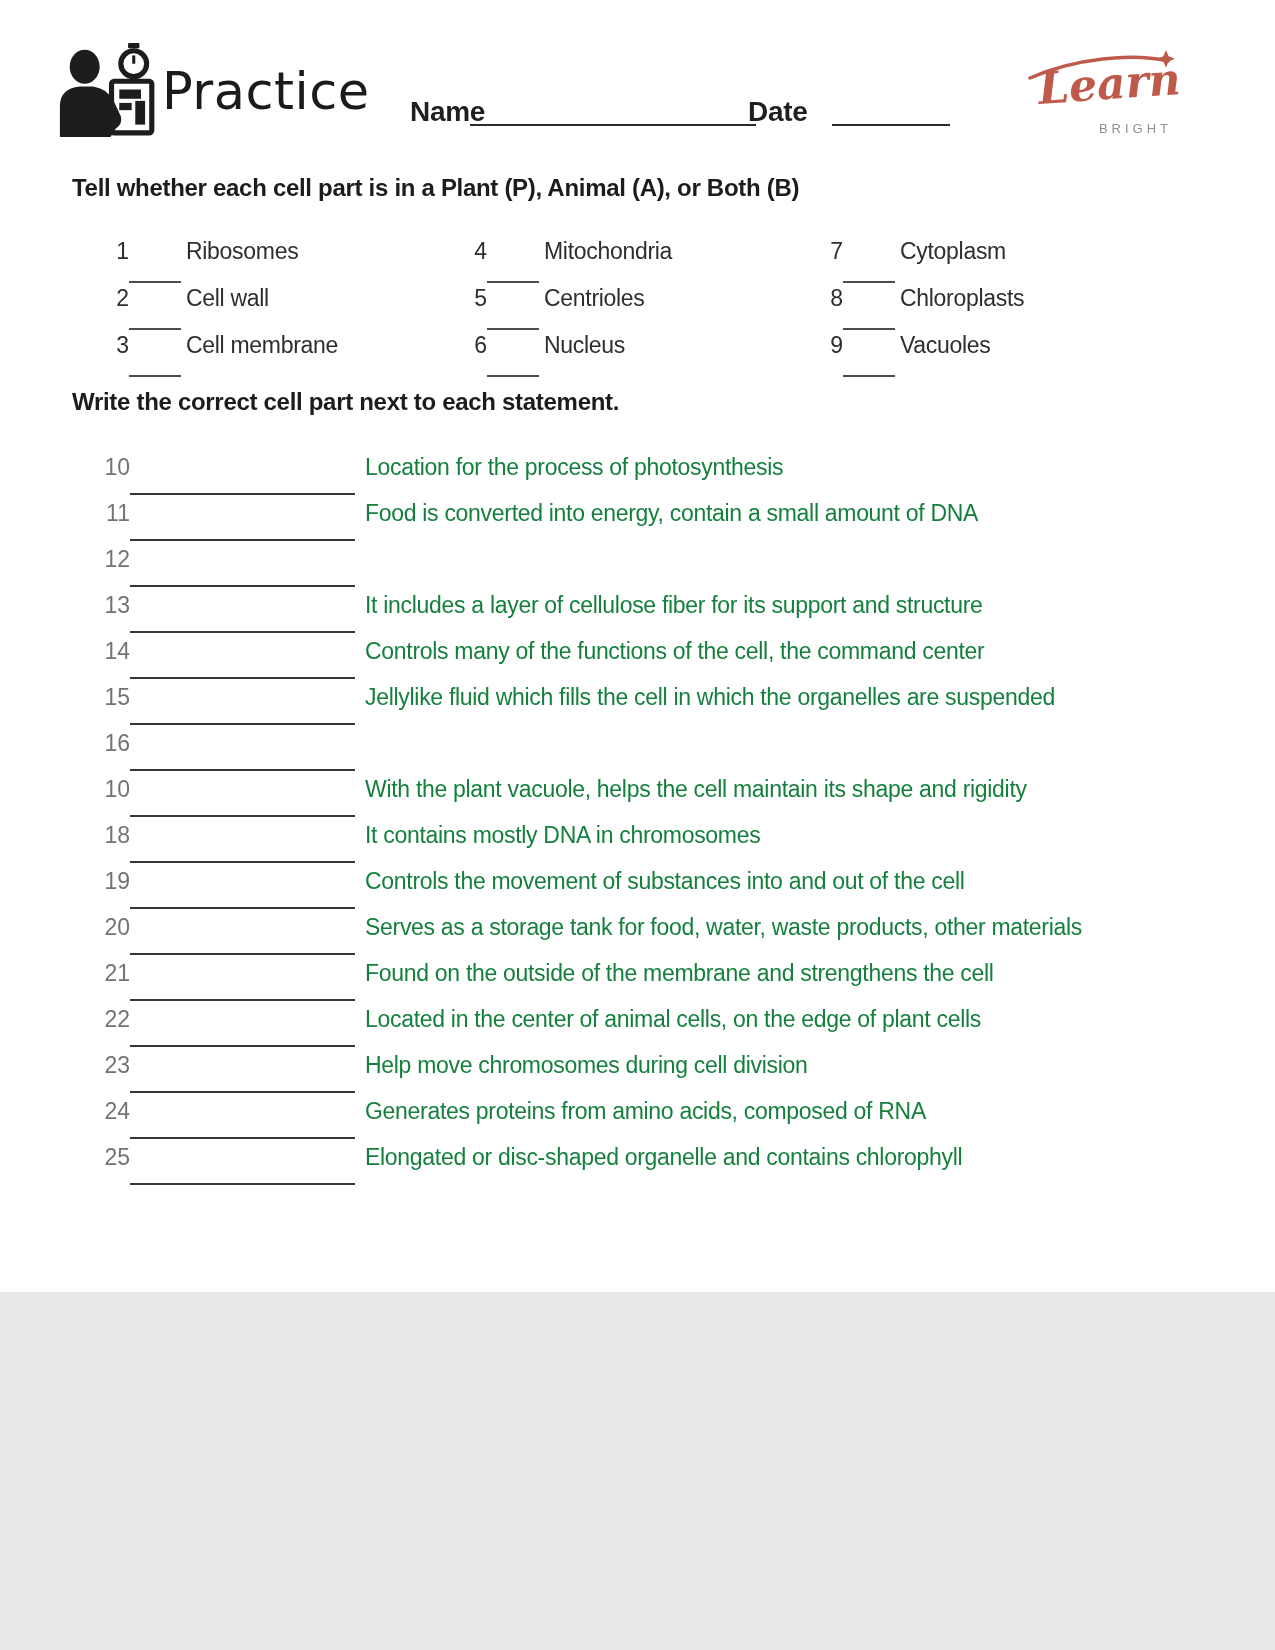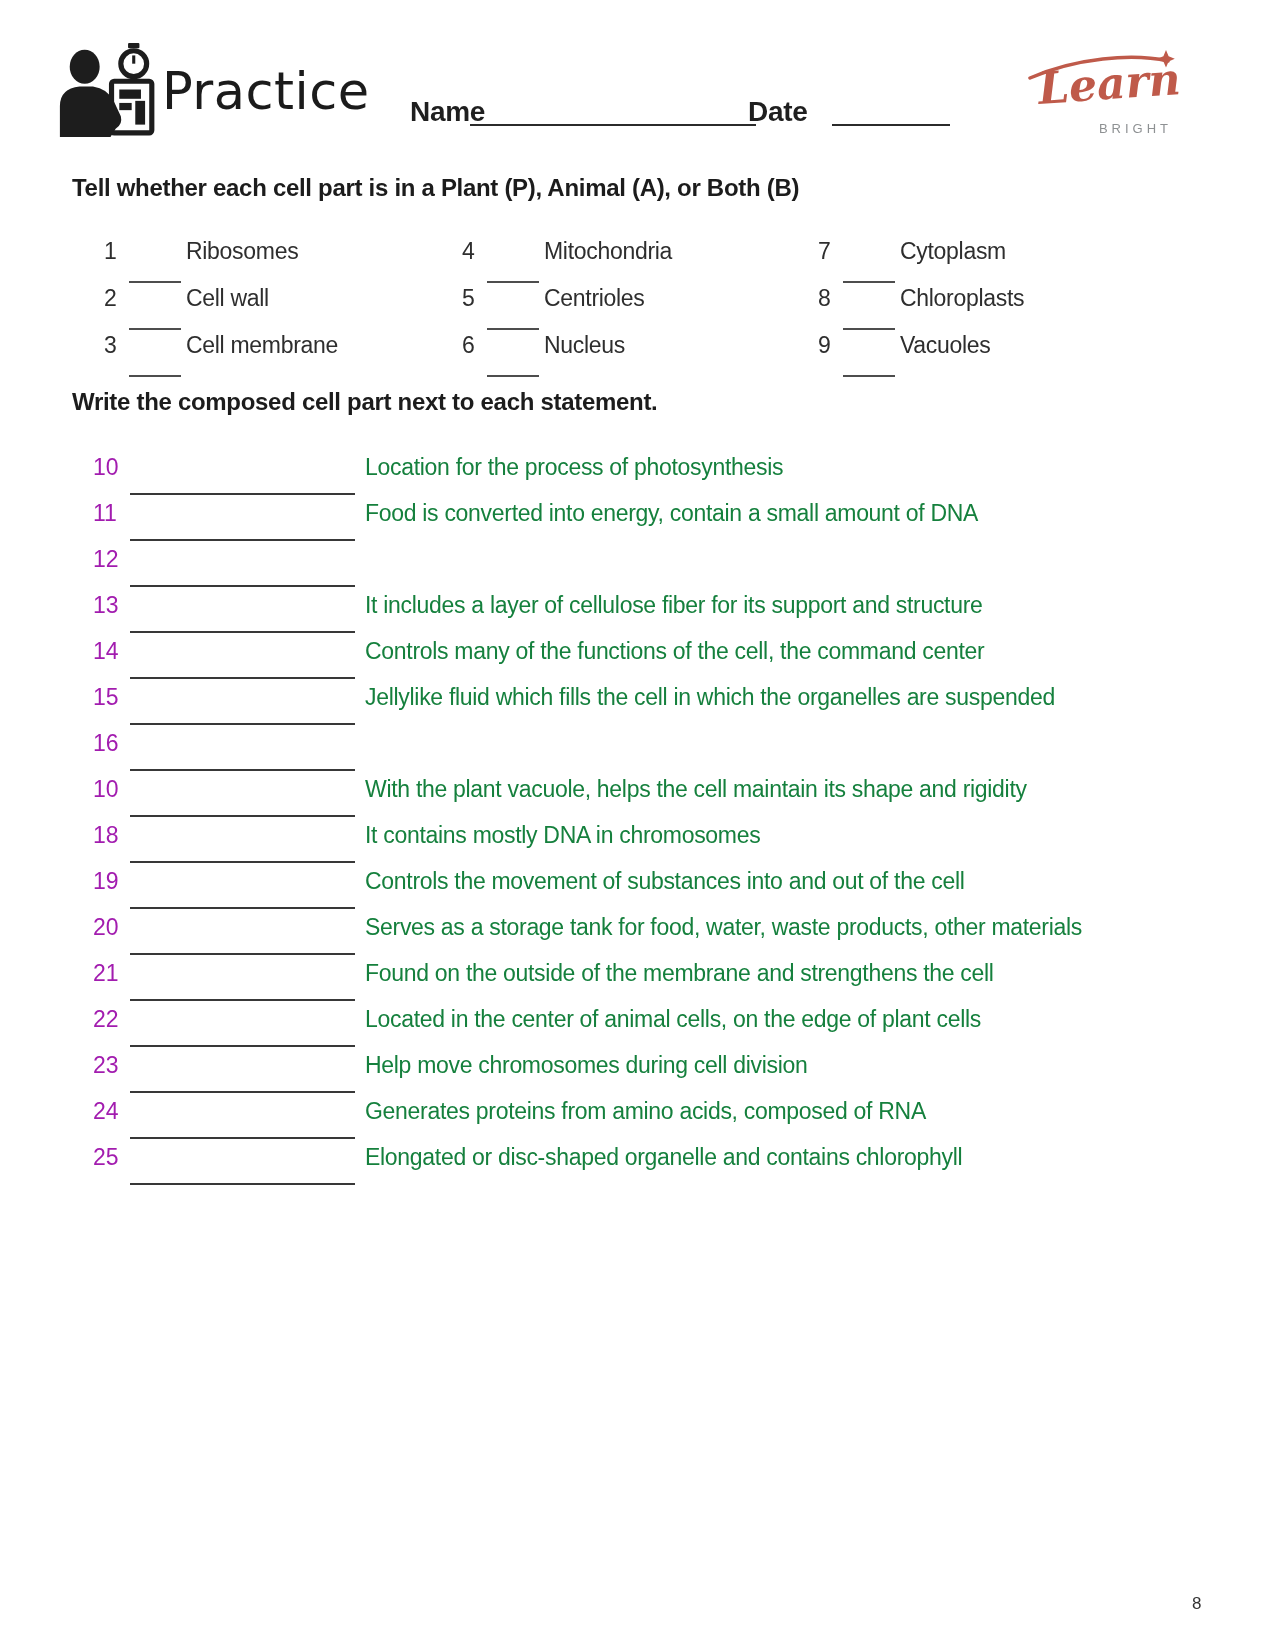--- a/index.html
+++ b/index.html
@@ -1,23 +1,24 @@
 <!DOCTYPE html>
 <html><head>
 <meta charset="utf-8">
 <style>
   html,body{margin:0;padding:0;background:#e8e8e8;}
   .page{
     position:relative;
-    width:1275px;height:1650px;
+    width:1275px;height:1292px;
     margin:0 auto;
     background:#ffffff;
     font-family:"Liberation Sans", sans-serif;
     color:#2e2e2e;
     overflow:hidden;
+    text-align:right;
   }
   
   .hdr-icon{position:absolute;left:58px;top:42px;width:105px;height:95px;}
   .hdr-title{
     position:absolute;left:162px;top:62px;
     font-family:"DejaVu Sans", sans-serif;
     font-size:51px;font-weight:400;color:#1b1b1b;letter-spacing:0.5px;
   }
   .hdr-label{
     position:absolute;top:96px;
@@ -58,21 +59,21 @@
   .s1-item{position:relative;display:flex;align-items:center;font-size:23px;}
   .s1-num{display:inline-block;width:25px;color:#2e2e2e;}
   .s1-label{margin-left:57px;letter-spacing:-0.3px;color:#2e2e2e;}
   .s1-blank{
     position:absolute;left:25px;bottom:-8px;width:52px;height:0;
     border-top:2px solid #4d4d4d;
   }
   
   .s2-list{position:absolute;left:93px;top:444px;width:1120px;}
   .s2-row{position:relative;display:flex;align-items:center;height:46px;font-size:23px;}
-  .s2-num{display:inline-block;width:37px;color:#a21caf;}
+  .s2-num{display:inline-block;width:37px;color:#737373;}
   .s2-blank{
     position:absolute;left:37px;bottom:-5px;width:225px;height:0;
     border-top:2.5px solid #383838;
   }
   .s2-statement{margin-left:235px;letter-spacing:-0.3px;white-space:nowrap;color:#15803d;}
   
   .page-num{position:absolute;left:1192px;top:1594px;font-size:17px;color:#333;}
 </style>
 </head>
 <body>
@@ -154,21 +155,21 @@
       <span class="s1-blank"></span>
       <span class="s1-label">Chloroplasts</span>
     </div>
     <div class="s1-item">
       <span class="s1-num">9</span>
       <span class="s1-blank"></span>
       <span class="s1-label">Vacuoles</span>
     </div>
   </div>
 
-  <div class="sec-heading sec2-heading">Write the composed cell part next to each statement.</div>
+  <div class="sec-heading sec2-heading">Write the correct cell part next to each statement.</div>
 
   <div class="s2-list">
     <div class="s2-row">
       <span class="s2-num">10</span>
       <span class="s2-blank"></span>
       <span class="s2-statement">Location for the process of photosynthesis</span>
     </div>
     <div class="s2-row">
       <span class="s2-num">11</span>
       <span class="s2-blank"></span>

